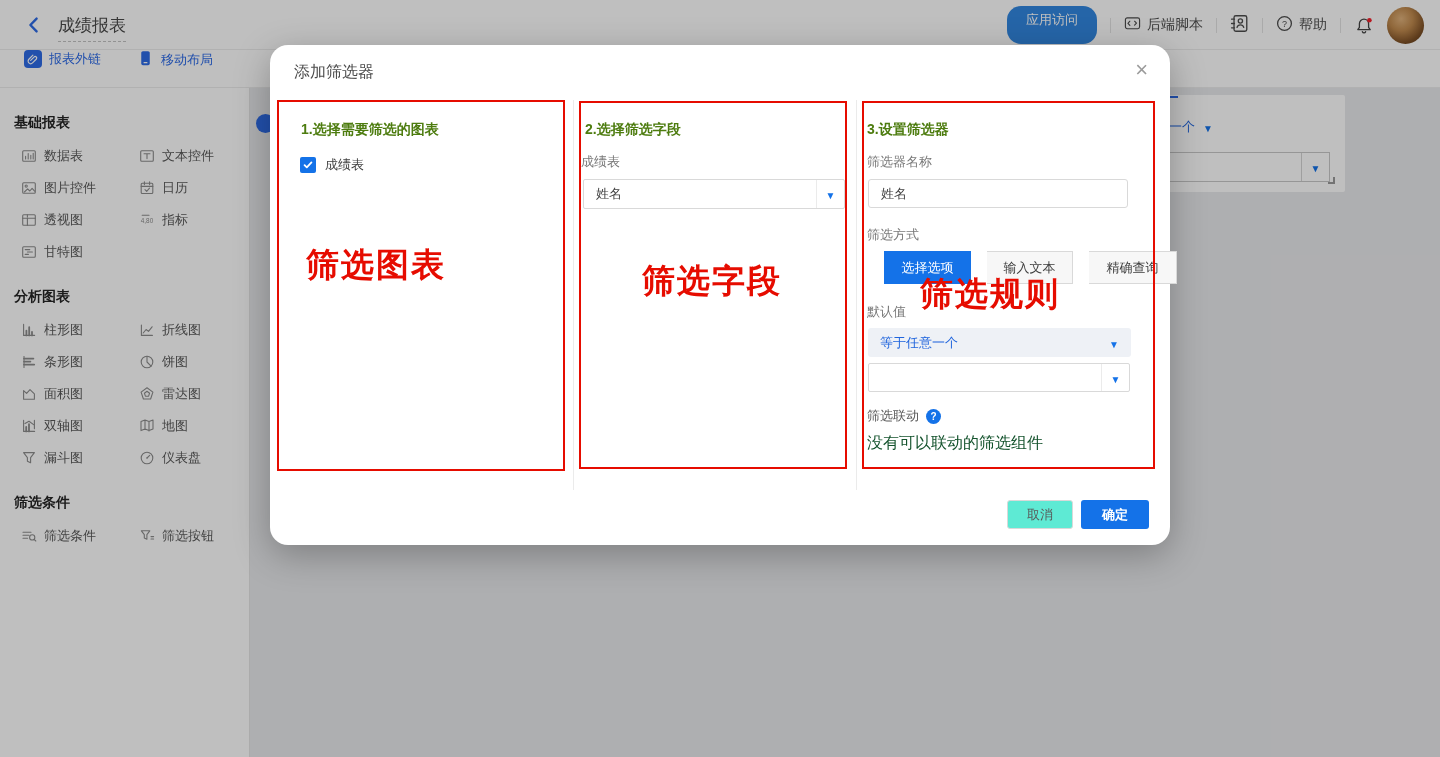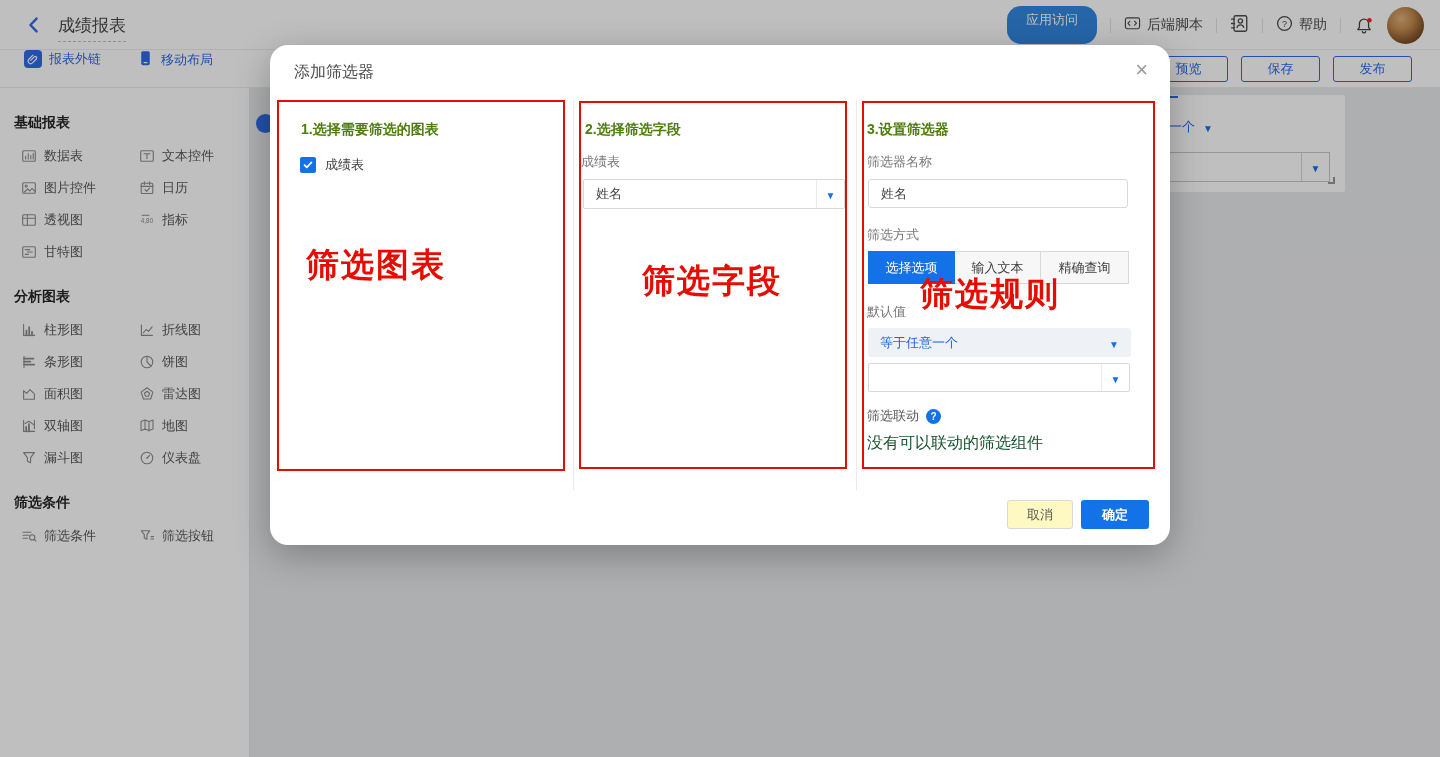--- a/index.html
+++ b/index.html
@@ -54,33 +54,33 @@
   .col-div { position:absolute; top:55px; width:1px; height:390px; background:#ebebeb; }
   .step-heading { position:absolute; font-size:14px; font-weight:bold; color:#4d7c0f; }
   .field-label { position:absolute; font-size:13px; color:#787878; }
   .check-row { position:absolute; left:30px; top:111px; display:flex; align-items:center; gap:9px; font-size:13px; color:#404040; cursor:pointer; }
   .checkbox { width:16px; height:16px; background:#1472e8; border-radius:2px; display:flex; align-items:center; justify-content:center; }
   .select-box { position:absolute; height:30px; background:#fff; border:1px solid #d9d9d9; border-radius:2px; display:flex; align-items:center; cursor:pointer; }
   .select-box .val { flex:1; padding-left:12px; font-size:13px; color:#404040; }
   .caret-seg { width:28px; height:100%; border-left:1px solid #ebebeb; display:flex; align-items:center; justify-content:center; }
   .text-input { position:absolute; height:29px; background:#fff; border:1px solid #d9d9d9; border-radius:3px; font-size:13px; color:#404040; line-height:27px; padding-left:12px; cursor:text; }
   .tabs { position:absolute; left:598px; top:206px; display:flex; height:33px; }
-  .tab { font-size:13px; display:flex; align-items:center; justify-content:center; cursor:pointer; }
+  .tab { font-size:13px; display:flex; align-items:center; justify-content:center; cursor:pointer;margin-left:16px; }
   .tab.active { width:87px; background:#1472e8; color:#fff; }
   .tab.plain { background:#f7f7f7; border:1px solid #d9d9d9; color:#404040; }
   .tab.t2 { width:86px; border-left:none; }
   .tab.t3 { width:88px; border-left:none; }
   .dd-flat { position:absolute; left:598px; top:283px; width:263px; height:29px; background:#eef1f6; border-radius:3px; display:flex; align-items:center; cursor:pointer; }
   .dd-flat .val { flex:1; padding-left:12px; font-size:13px; color:#2065dd; }
   .dd-flat .caret { padding-right:12px; }
   .linkage-row { position:absolute; left:597px; top:362px; display:flex; align-items:center; gap:7px; font-size:13px; color:#595959; }
   .q-circle { width:15px; height:15px; border-radius:50%; background:#1472e8; color:#fff; font-size:10px; display:flex; align-items:center; justify-content:center; cursor:pointer; }
   .q-circle::before { content:"?"; font-weight:bold; }
   .linkage-empty { position:absolute; left:597px; top:388px; font-size:16px; color:#14532d; }
-  .btn-cancel { position:absolute; left:737px; top:455px; width:66px; height:29px; background:#fef9c3; border:1px solid #d9d9d9; border-radius:3px; font-size:13px; color:#595959; text-align:center; line-height:27px; cursor:pointer; }
+  .btn-cancel { position:absolute; left:737px; top:455px; width:66px; height:29px; background:#5eead4; border:1px solid #d9d9d9; border-radius:3px; font-size:13px; color:#595959; text-align:center; line-height:27px; cursor:pointer; }
   .btn-ok { position:absolute; left:811px; top:455px; width:68px; height:29px; background:#1472e8; border-radius:3px; font-size:13px; color:#fff; font-weight:bold; text-align:center; line-height:29px; cursor:pointer; }
 
   
   .anno { position:absolute; z-index:30; pointer-events:none; }
   .anno-box { border:2px solid #e60c00; }
   .anno-text { font-family:"Liberation Serif","DejaVu Serif",serif; font-weight:bold; font-size:33px; color:#e60c00; letter-spacing:2px; white-space:nowrap; }
 </style>
 </head>
 <body>
 
@@ -137,25 +137,20 @@
     </span>
     <span class="tool-item">
       <span class="ic"><svg width="17" height="17" viewBox="0 0 18 18" fill="none" stroke="#2e6be6" stroke-width="1" stroke-linecap="round" stroke-linejoin="round">
             <rect x="4.5" y="1.2" width="9" height="15" rx="1.8" fill="#2e6be6" stroke="none"></rect>
             <path d="M7.5 13.4h3" stroke="#fff" stroke-width="1.3"></path>
           </svg></span>
       <span>移动布局</span>
     </span>
   </div>
   <span class="theme-dot"></span>
-  <div class="tool-right">
-    <span class="ghost-btn under">预览</span>
-    <span class="ghost-btn">保存</span>
-    <span class="ghost-btn">发布</span>
-  </div>
 </div>
 
 <div class="canvas"></div>
 
 <div class="bg-widget">
   <div class="bgw-op">
     <span>等于任意一个</span>
     <span class="caret"></span>
   </div>
   <div class="bgw-input">

